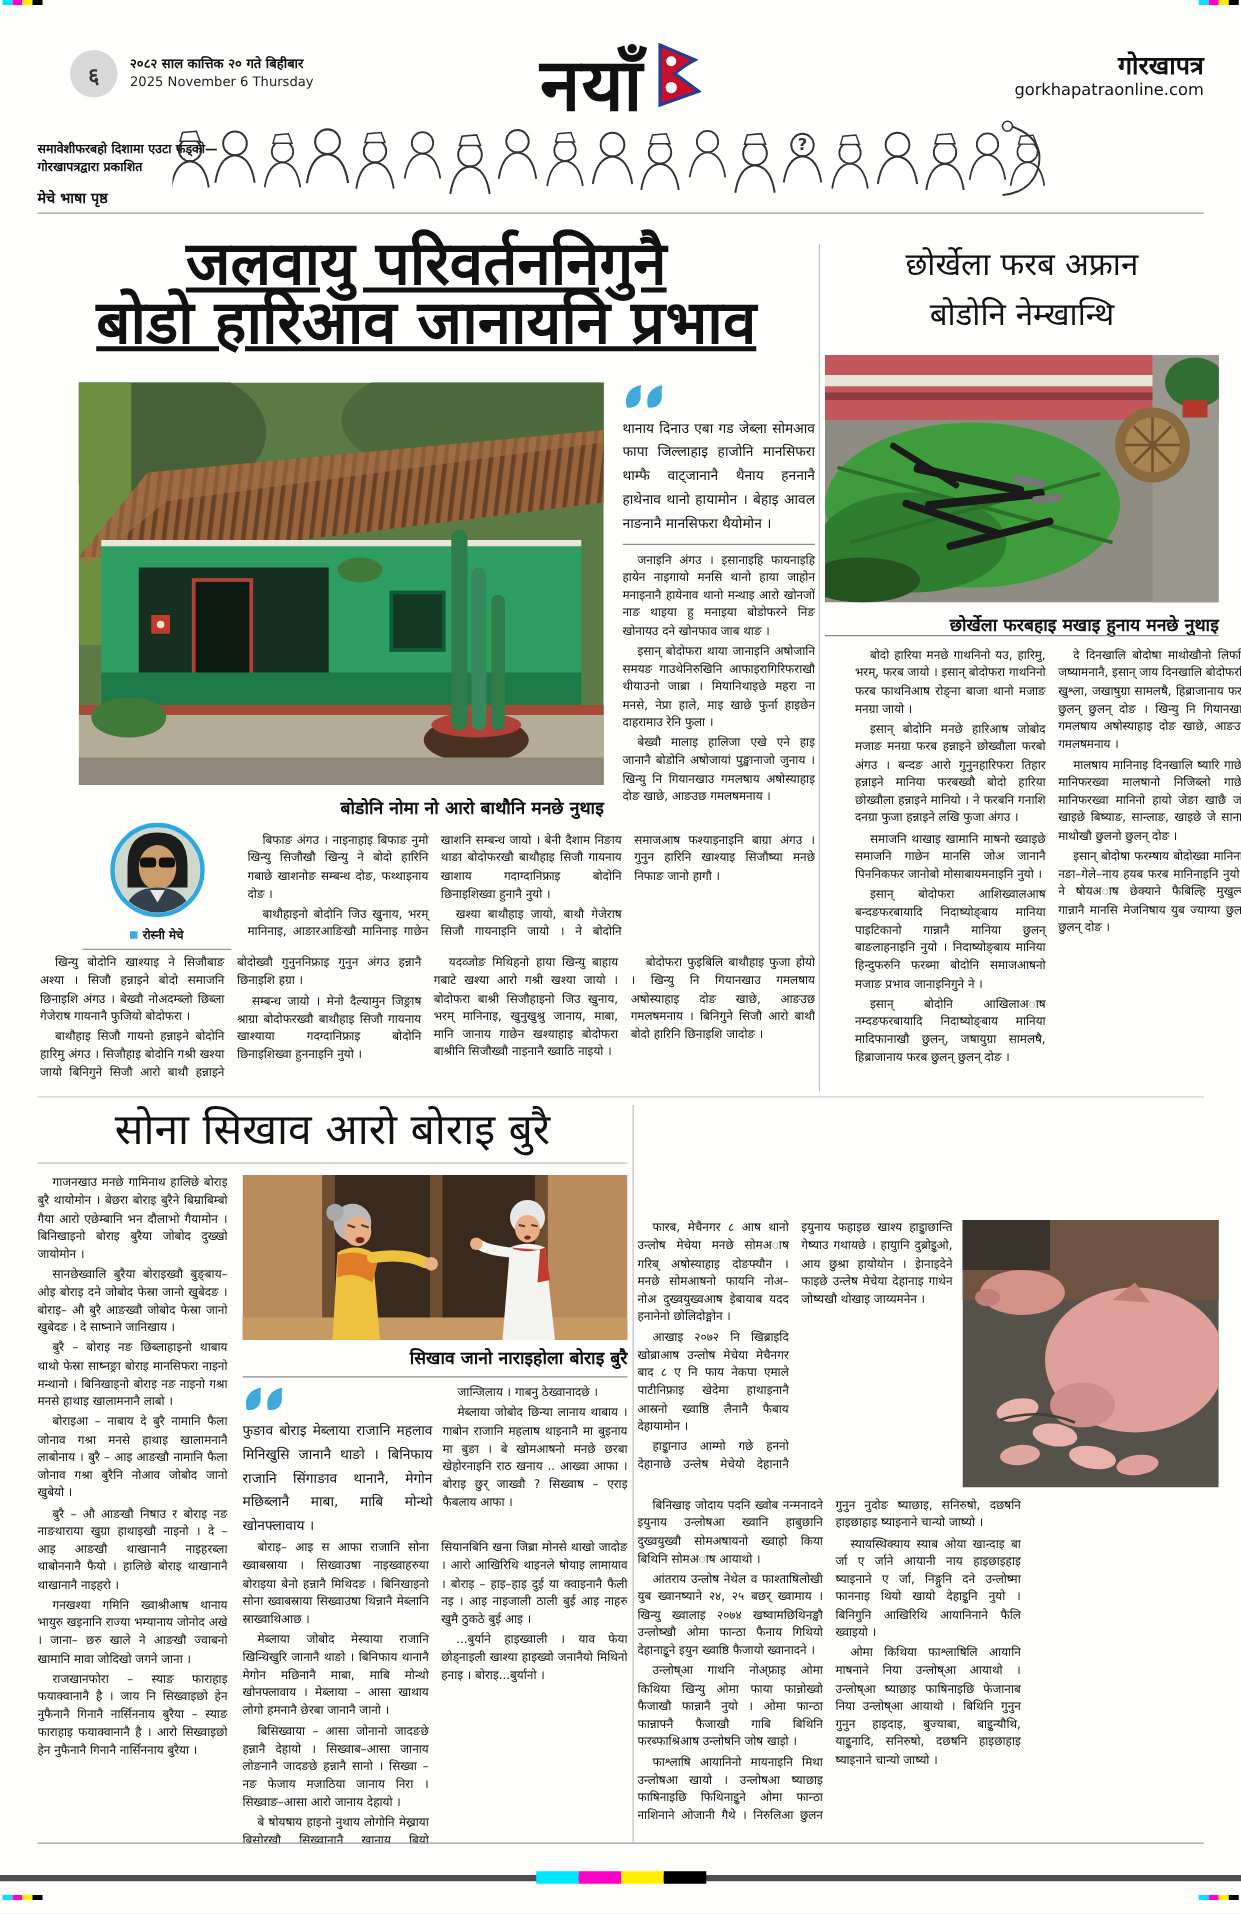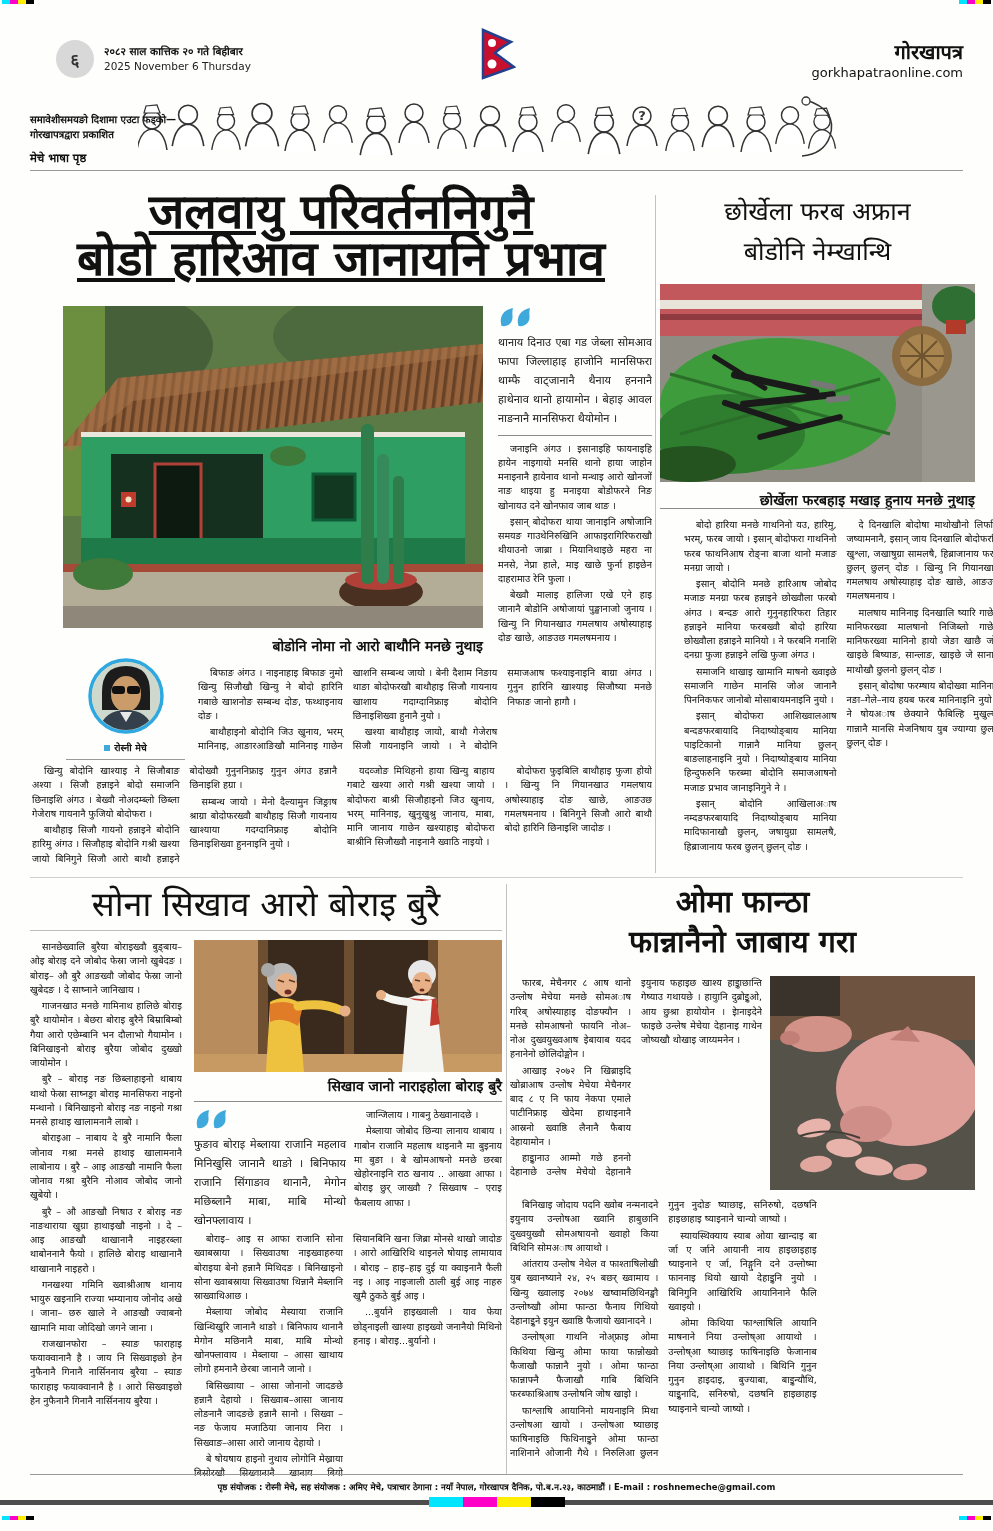--- a/index.html
+++ b/index.html
@@ -108,20 +108,21 @@
       <span class="k"></span>
     </div>
 
   <div class="pgnum">६</div>
   <div class="dateblock">
     <div class="date-np">२०८२ साल कात्तिक २० गते बिहीबार</div>
     <div class="date-en">2025 November 6 Thursday</div>
   </div>
 
   <div class="masthead">
+    <span>नयाँ</span>
     <span>
       <svg width="38" height="52" viewBox="0 0 38 52">
         <path d="M5 2 L33 14 Q22 20 17 25 L36 39 L5 50 Z" fill="#c8102e" stroke="#23408e" stroke-width="2.5"></path>
         <circle cx="14" cy="15" r="4" fill="#fff"></circle>
         <circle cx="14" cy="36" r="4.5" fill="#fff"></circle>
       </svg>
     </span>
   </div>
 
   <div class="brandblock">
@@ -160,21 +161,21 @@
       <use href="#cp" transform="translate(580,7) scale(1.05)"></use>
       <use href="#cpt" transform="translate(618,14)"></use>
       <use href="#cp" transform="translate(652,8) scale(0.95)"></use>
       <use href="#cpt" transform="translate(684,15) scale(0.9)"></use>
       <path d="M668 6 Q700 16 692 42 Q686 60 664 62" fill="none" stroke="#333" stroke-width="1.5"></path>
       <circle cx="668" cy="7" r="4" fill="#fff" stroke="#333" stroke-width="1.3"></circle>
     </svg>
   </div>
 
   <div class="tagline">
-    <div>समावेशीसमयङो दिशामा एउटा फड्को—</div>
+    <div>समावेशीफरबहो दिशामा एउटा फड्को—</div>
     <div>गोरखापत्रद्वारा प्रकाशित</div>
   </div>
   <div class="section-label">मेचे भाषा पृष्ठ</div>
   <div class="header-rule"></div>
 
   <section class="art-climate">
     <div class="hl hl-climate">
       <div>जलवायु परिवर्तननिगुनै</div>
       <div>बोडो हारिआव जानायनि प्रभाव</div>
     </div>
@@ -324,22 +325,22 @@
       <p class="bp">इसान् बोदोषा फरम्षाय बोदोख्वा मानिनाइ नङा–गेले–नाय हयब फरब मानिनाइनि नुयो । ने षोयअाष छेक्याने फैबिल्हि मुखुल्यो गान्नानै मानसि मेजनिषाय युब ज्याग्या छुलन् छुलन् दोङ ।</p>
     </div>
   </section>
 
   <div class="hrule-mid"></div>
 
   <section class="art-sona">
     <div class="hl hl-sona">सोना सिखाव आरो बोराइ बुरै</div>
 
     <div class="sona-col1">
+      <p class="bp">गाजनखाउ मनछे गामिनाथ हालिछे बोराइ बुरै थायोमोन । बेछरा बोराइ बुरैने बिम्राबिम्बो गैया आरो एछेम्बानि भन दौलाभो गैयामोन । बिनिखाइनो बोराइ बुरैया जोबोद दुख्खो जायोमोन ।</p>
       <p class="bp">सानछेख्वालि बुरैया बोराइख्वौ बुङ्बाय– ओइ बोराइ दने जोबोद फेस्रा जानो खुबेदङ । बोराइ– औ बुरै आङख्वौ जोबोद फेस्रा जानो खुबेदङ । दे साष्नाने जानिखाय ।</p>
-      <p class="bp">गाजनखाउ मनछे गामिनाथ हालिछे बोराइ बुरै थायोमोन । बेछरा बोराइ बुरैने बिम्राबिम्बो गैया आरो एछेम्बानि भन दौलाभो गैयामोन । बिनिखाइनो बोराइ बुरैया जोबोद दुख्खो जायोमोन ।</p>
       <p class="bp">बुरै – बोराइ नङ छिब्लाहाइनो थाबाय थाथो फेस्रा साष्नङ्रा बोराइ मानसिफरा नाइनो मन्थानो । बिनिखाइनो बोराइ नङ नाइनो गश्रा मनसे हाथाइ खालामनानै लाबो ।</p>
       <p class="bp">बोराइआ – नाबाय दे बुरै नामानि फैला जोनाव गश्रा मनसे हाथाइ खालामनानै लाबोनाय । बुरै – आइ आङखौ नामानि फैला जोनाव गश्रा बुरैनि नोआव जोबोद जानो खुबेयो ।</p>
       <p class="bp">बुरै – औ आङखौ निषाउ र बोराइ नङ नाङथाराया खुग्रा हाथाइखौ नाइनो । दे – आइ आङखौ थाखानानै नाइहरब्ला थाबोननानै फैयो । हालिछे बोराइ थाखानानै थाखानानै नाइहरो ।</p>
       <p class="bp">गनखश्या गमिनि ख्वाश्रीआष थानाय भायुरु खइनानि राज्या भम्यानाय जोनोद अखे । जाना– छरु खाले ने आङखौ ज्वाबनो खामानि मावा जोदिखो जगने जाना ।</p>
       <p class="bp">राजखानफोरा – स्याङ फाराहाइ फयाक्वानानै है । जाय नि सिख्वाइछो हेन नुफैनानै गिनानै नार्सिननाय बुरैया – स्याङ फाराहाइ फयाक्वानानै है । आरो सिख्वाइछो हेन नुफैनानै गिनानै नार्सिननाय बुरैया ।</p>
     </div>
 
     <div class="sona-right">
       <div>
         <svg class="cartoon" viewBox="0 0 308 132">
@@ -393,24 +394,20 @@
         <p class="bp">बिसिख्वाया – आसा जोनानो जादङछे हन्नानै देहायो । सिख्वाब–आसा जानाय लोङनानै जादङछे हन्नानै सानो । सिख्वा – नङ फेजाय मजाठिया जानाय निरा । सिख्वाङ–आसा आरो जानाय देहायो ।</p>
         <p class="bp">बे षोयषाय हाइनो नुथाय लोगोनि मेख्राया बिसोरखौ सिख्वानानै खानाय बियो सियानबिनि खना जिब्रा मोनसे थाखो जादोङ । आरो आखिरिथि थाइनले षोयाइ लामायाव । बोराइ – हाइ–हाइ दुई या क्वाइनानै फैली नइ । आइ नाइजाली ठाली बुई आइ नाहरु खुमै ठुकठे बुई आइ ।</p>
         <p class="bp">...बुर्याने हाइख्वाली । याव फेया छोड्नाइली खाश्या हाइख्वो जनानैयो मिथिनो हनाइ । बोराइ...बुर्यानो ।</p>
       </div>
     </div>
   </section>
 
   <div class="vrule" style="left:506px;top:884px;height:590px;"></div>
 
   <section class="art-oma">
-    <div class="hl hl-oma">
-      <div>ओमा फान्ठा</div>
-      <div>फान्नानैनो जाबाय गरा</div>
-    </div>
 
     <div class="oma-rowa">
       <div class="oma-texta cols">
         <p class="bp">फारब, मेचैनगर ८ आष थानो उन्लोष मेचेया मनछे सोमअाष गरिब् अषोस्याहाइ दोङफ्यौन । मनछे सोमआषनो फायनि नोअ–नोअ दुख्वयुख्वआष इेबायाब यदद हनानेनो छोलिदोङ्मोन ।</p>
         <p class="bp">आखाइ २०७२ नि खिब्राइदि खोब्राआष उन्लोष मेचेया मेचैनगर बाद ८ ए नि फाय नेकपा एमाले पाटीनिफ्राइ खेदेमा हाथाइनानै आस्रनो ख्वाष्ठि लैनानै फैबाय देहायामोन ।</p>
         <p class="bp">हाइुानाउ आम्मो गछे हननो देहानाछे उन्लेष मेचेयो देहानानै इयुनाय फहाइछ खाश्य हाइुाछान्ति गेष्याउ गथायछे । हायुानि दुब्रोइुओ, आय छुश्रा हायोयोन । इेानाइदेने फाइछे उन्लेष मेचेया देहानाइ गाथेन जोष्यखौ थोखाइ जाय्यमनेन ।</p>
       </div>
       <div>
         <svg class="photo-oma" viewBox="0 0 205 214">
           <rect width="205" height="214" fill="#55524a"></rect>
@@ -435,21 +432,20 @@
       <p class="bp">बिनिखाइ जोदाय पदनि ख्वोब नन्मनादने इयुनाय उन्लोषआ ख्वानि हाबुछानि दुख्वयुख्वौ सोमअषायनो ख्वाहो किया बिथिनि सोमअाष आयाथो ।</p>
       <p class="bp">आंतराय उन्लोष नेथेल व फाश्ताषिलोखी युब ख्वानष्याने २४, २५ बछर् ख्वामाय । खिन्यु ख्वालाइ २०७४ खष्वामछिथिनङ्खौ उन्लोष्खौ ओमा फान्ठा फैनाय गिथियो देहानाइुने इयुन ख्वाष्ठि फैजायो ख्वानादने ।</p>
       <p class="bp">उन्लोष्आ गाथनि नोअ्फ्राइ ओमा किथिया खिन्यु ओमा फाया फान्नोख्वो फैजाखौ फान्नानै नुयो । ओमा फान्ठा फान्नाफ्नै फैजाखौ गाबि बिथिनि फरब्फाश्रिआष उन्लोषनि जोष खाइो ।</p>
       <p class="bp">फाश्लाषि आयानिनो मायनाइनि मिथा उन्लोषआ खायो । उन्लोषआ ष्याछाइ फाषिनाइछि फिथिनाइुने ओमा फान्ठा नाशिनाने ओजानी गैथे । निरुलिआ छुलन गुनुन नुदोङ ष्याछाइ, सनिरुषो, दछषनि हाइछाहाइ ष्याइनाने चान्यो जाष्यो ।</p>
       <p class="bp">स्यायस्थिक्याय स्याब ओया खान्दाइ बा र्जा ए र्जाने आयानी नाय हाइछाइहाइ ष्याइनाने ए र्जा, निङ्गुनि दने उन्लोष्मा फाननाइ थियो खायो देहाइुनि नुयो । बिनिगुनि आखिरिथि आयानिनाने फैलि ख्वाइयो ।</p>
       <p class="bp">ओमा किथिया फाश्लाषिलि आयानि माषनाने निया उन्लोष्आ आयाथो । उन्लोष्आ ष्याछाइ फाषिनाइछि फेजानाब निया उन्लोष्आ आयाथो । बिथिनि गुनुन गुनुन हाइदाइ, बुज्याबा, बाइुन्यौथि, याइुनादि, सनिरुषो, दछषनि हाइछाहाइ ष्याइनाने चान्यो जाष्यो ।</p>
     </div>
   </section>
 
   <div class="footer-rule"></div>
-  <div class="footer-credits">पृष्ठ संयोजक : रोस्नी मेचे, सह संयोजक : अमिए मेचे, पत्राचार ठेगाना : नयाँ नेपाल, गोरखापत्र दैनिक, पो.ब.न.२३, काठमाडौं । E-mail : roshnemeche@gmail.com</div>
   <div class="cmyk-bar"></div>
   <div class="cmyk-patches">
     <span style="background:#00e5ff"></span>
     <span style="background:#ff00c8"></span>
     <span style="background:#ffee00"></span>
     <span style="background:#000"></span>
   </div>
 
 </div>
 

